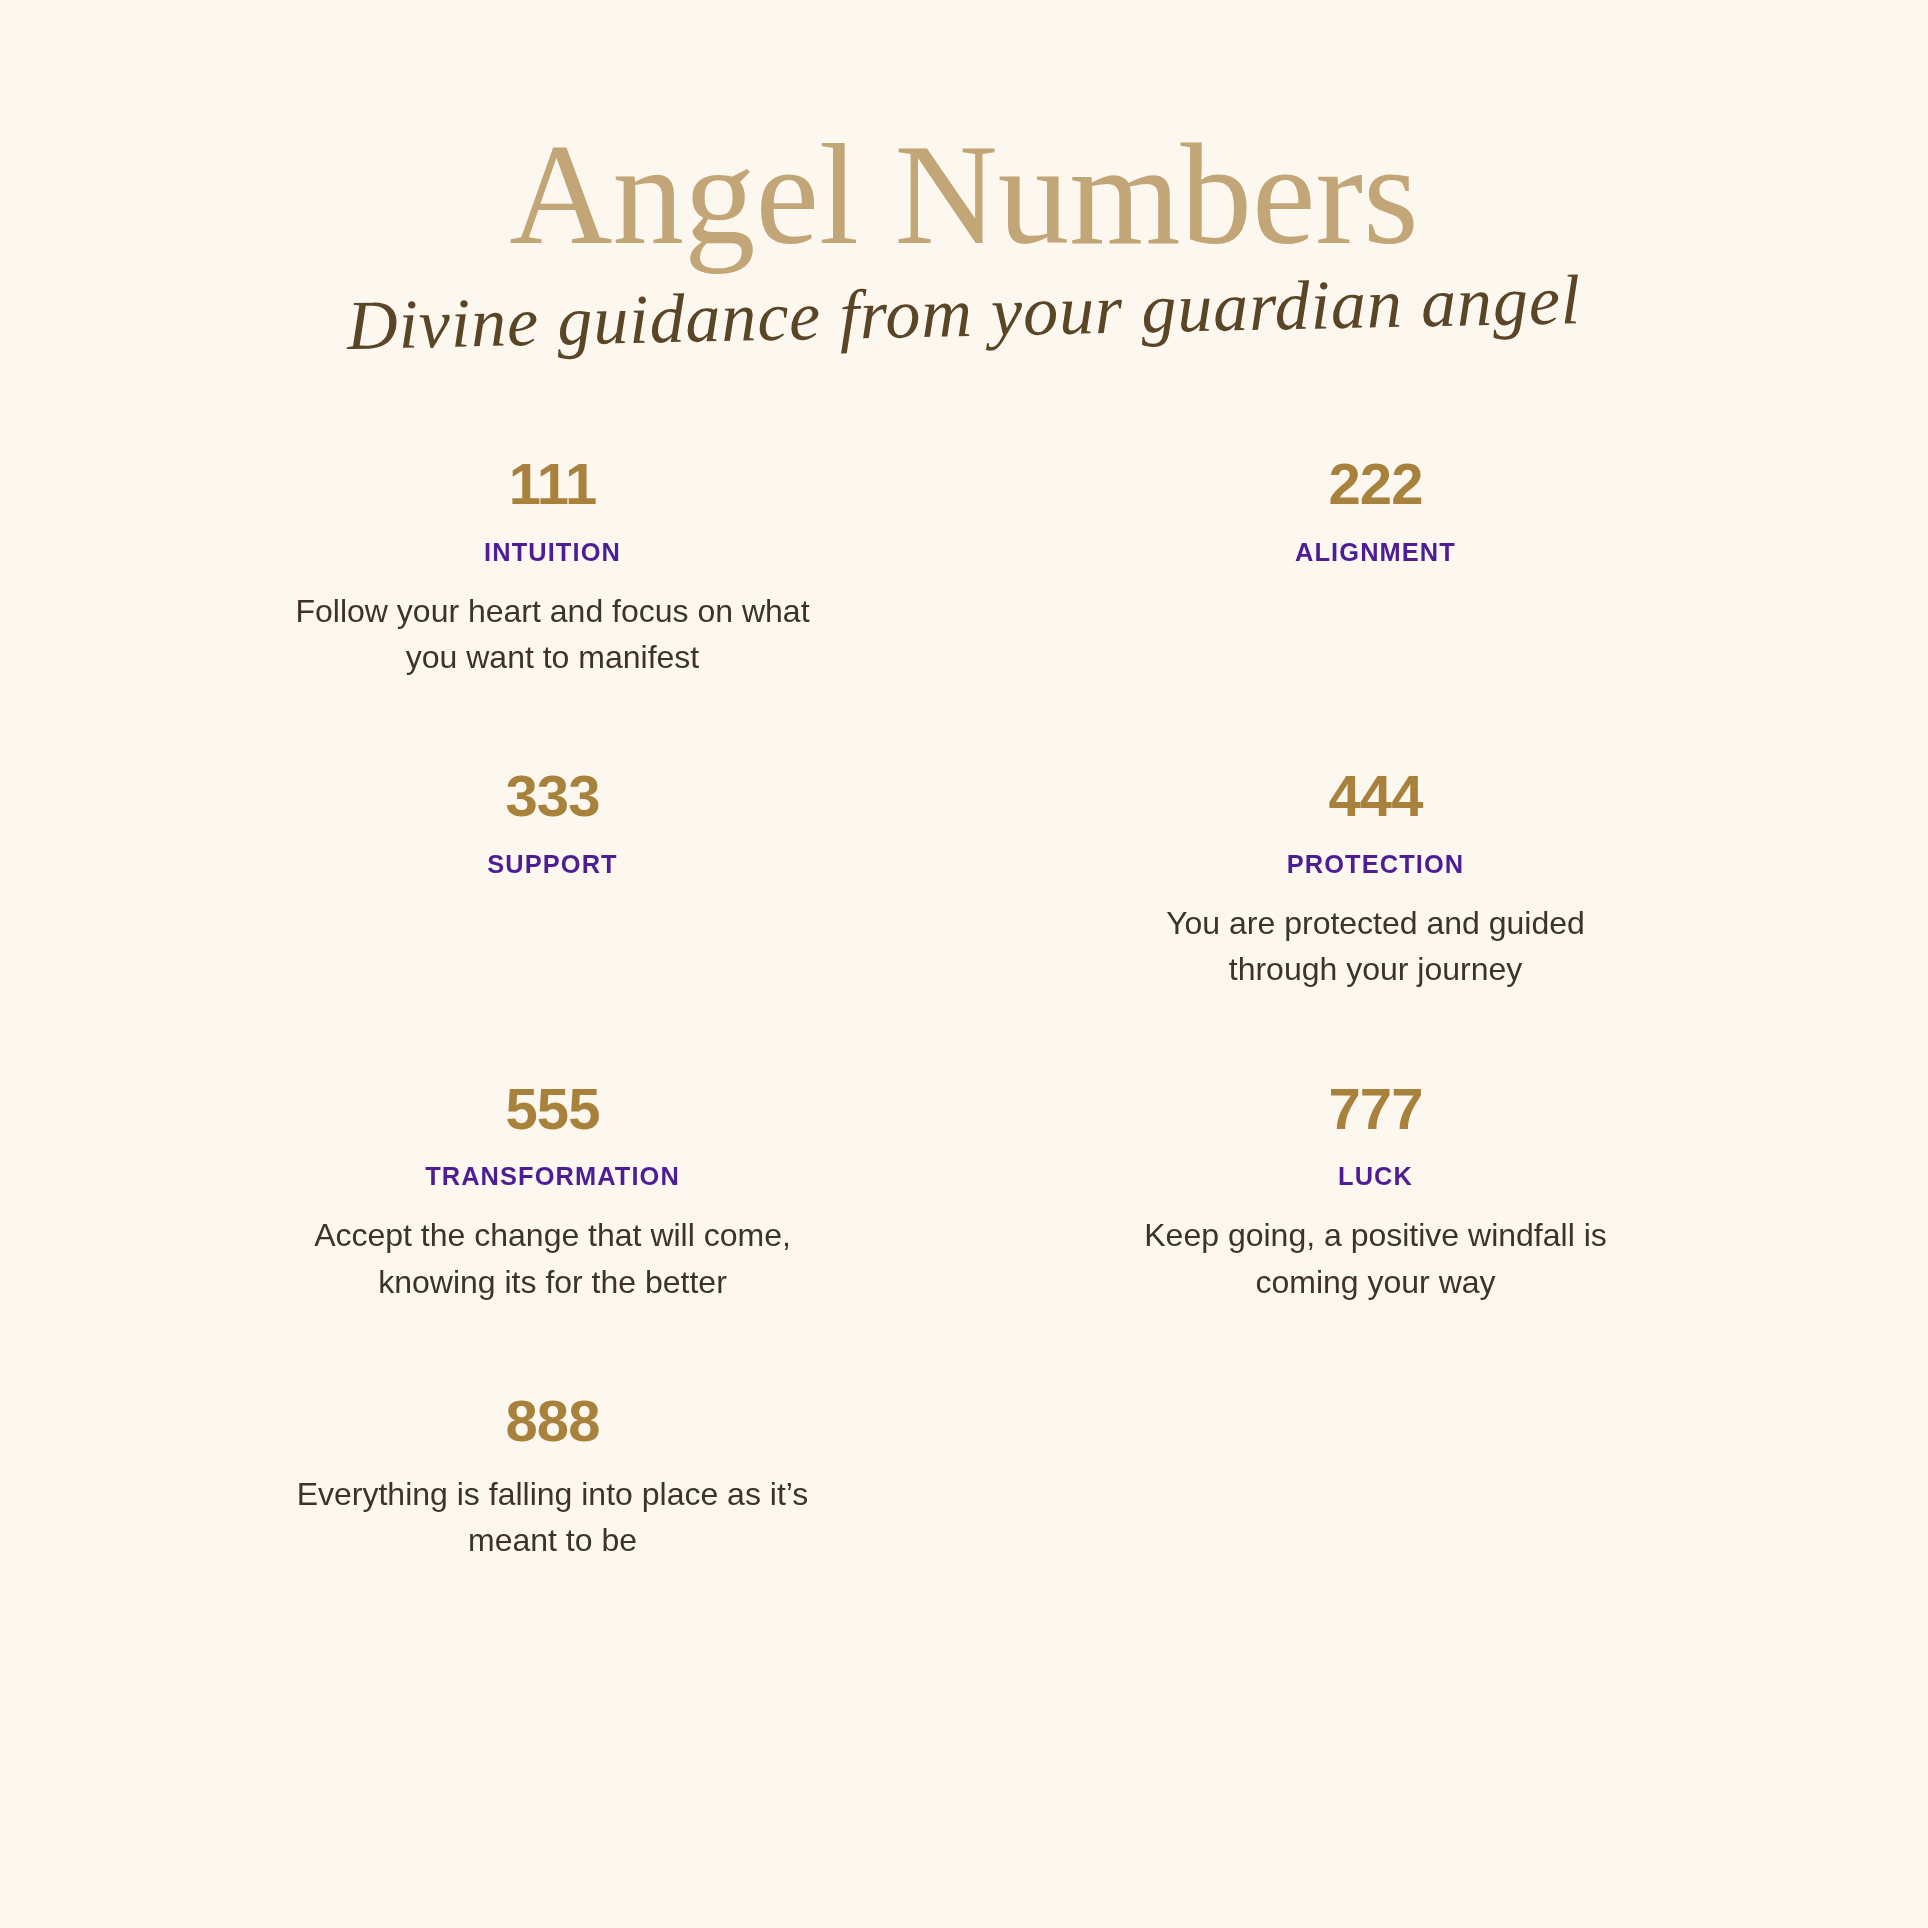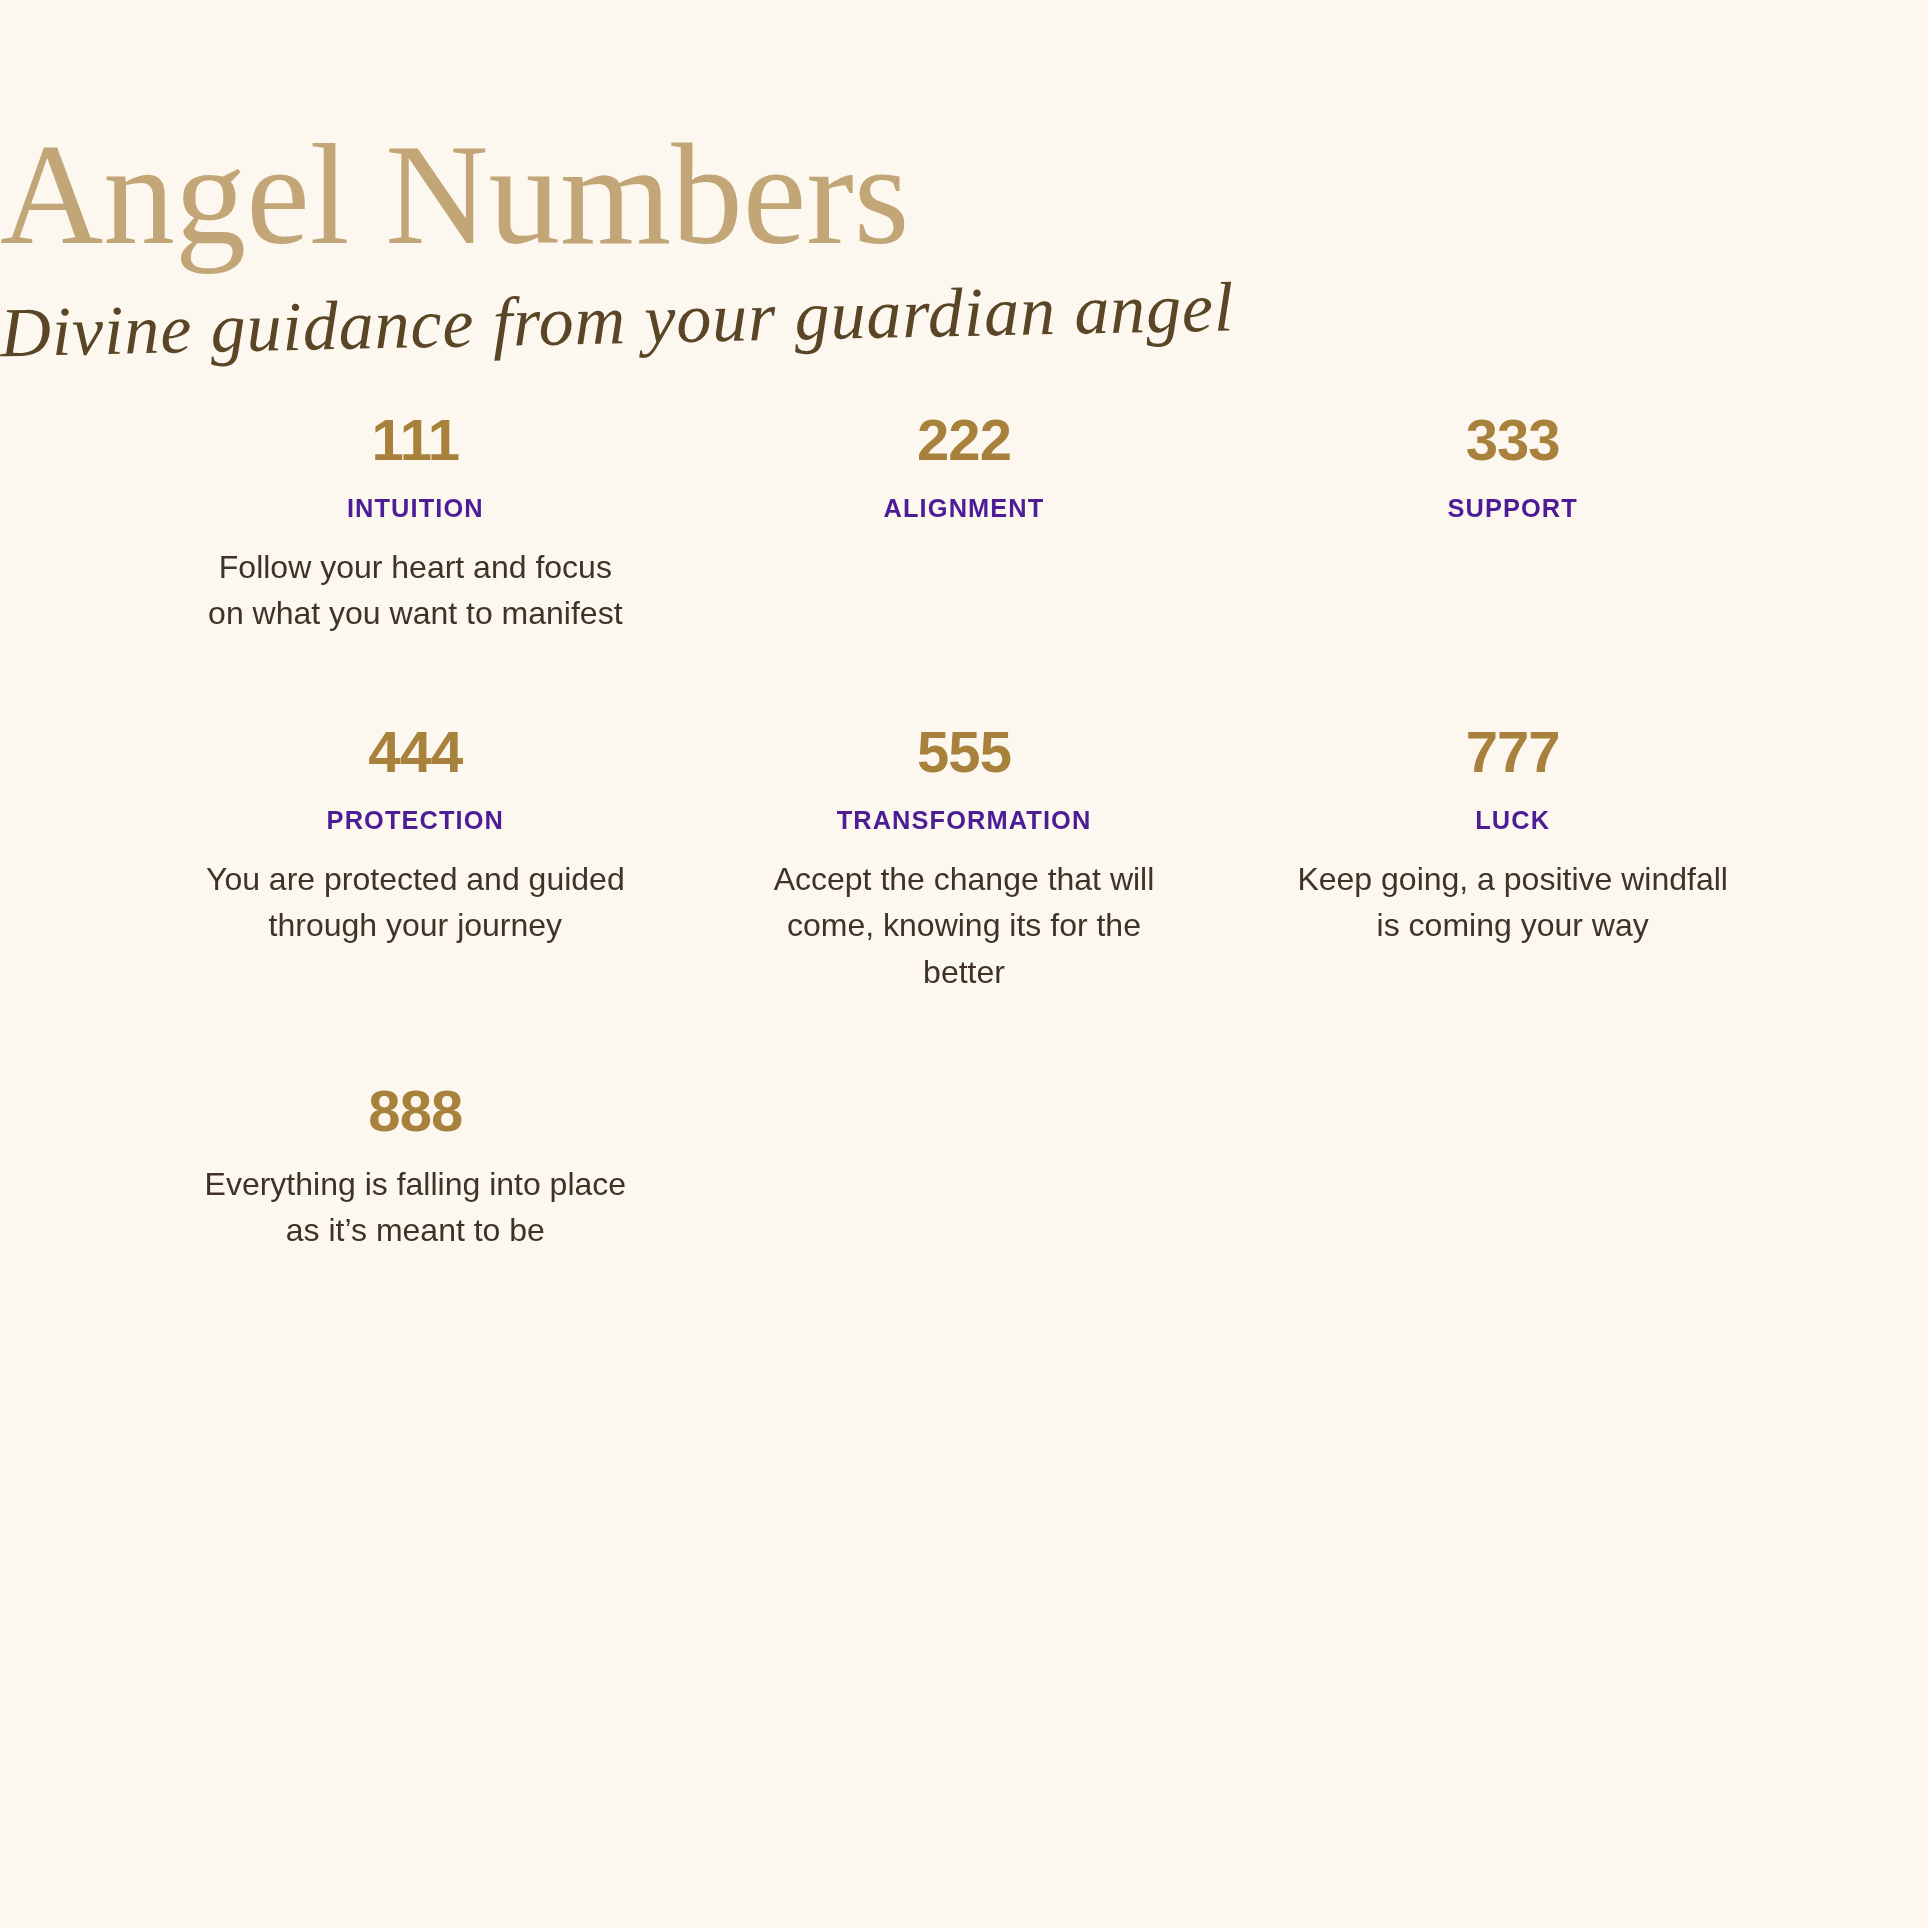--- a/index.html
+++ b/index.html
@@ -15,21 +15,21 @@
   }
   .page {
     position: relative;
     width: 1928px;
     height: 1928px;
     box-sizing: border-box;
   }
 
   
   .header {
-    text-align: left;
+    text-align: center;
     padding-top: 124px;
   }
   .title {
     font-family: "Liberation Serif", serif;
     font-size: 143px;
     line-height: 1.0;
     color: #c3a678;
     letter-spacing: 0px;
     font-weight: 400;
   }
@@ -39,23 +39,23 @@
     font-style: italic;
     font-size: 70px;
     line-height: 1.15;
     color: #5a4526;
     letter-spacing: 0.9px;
     transform: rotate(-1.2deg);
   }
 
   
   .grid {
-    margin-top: 58px;
+    margin-top: 102px;
     display: grid;
-    grid-template-columns: 1fr 1fr 1fr;
+    grid-template-columns: 1fr 1fr;
     row-gap: 87px;
     column-gap: 0px;
     padding: 0 141px;
     box-sizing: border-box;
   }
   .entry {
     text-align: center;
     padding: 0 56px;
     box-sizing: border-box;
   }

